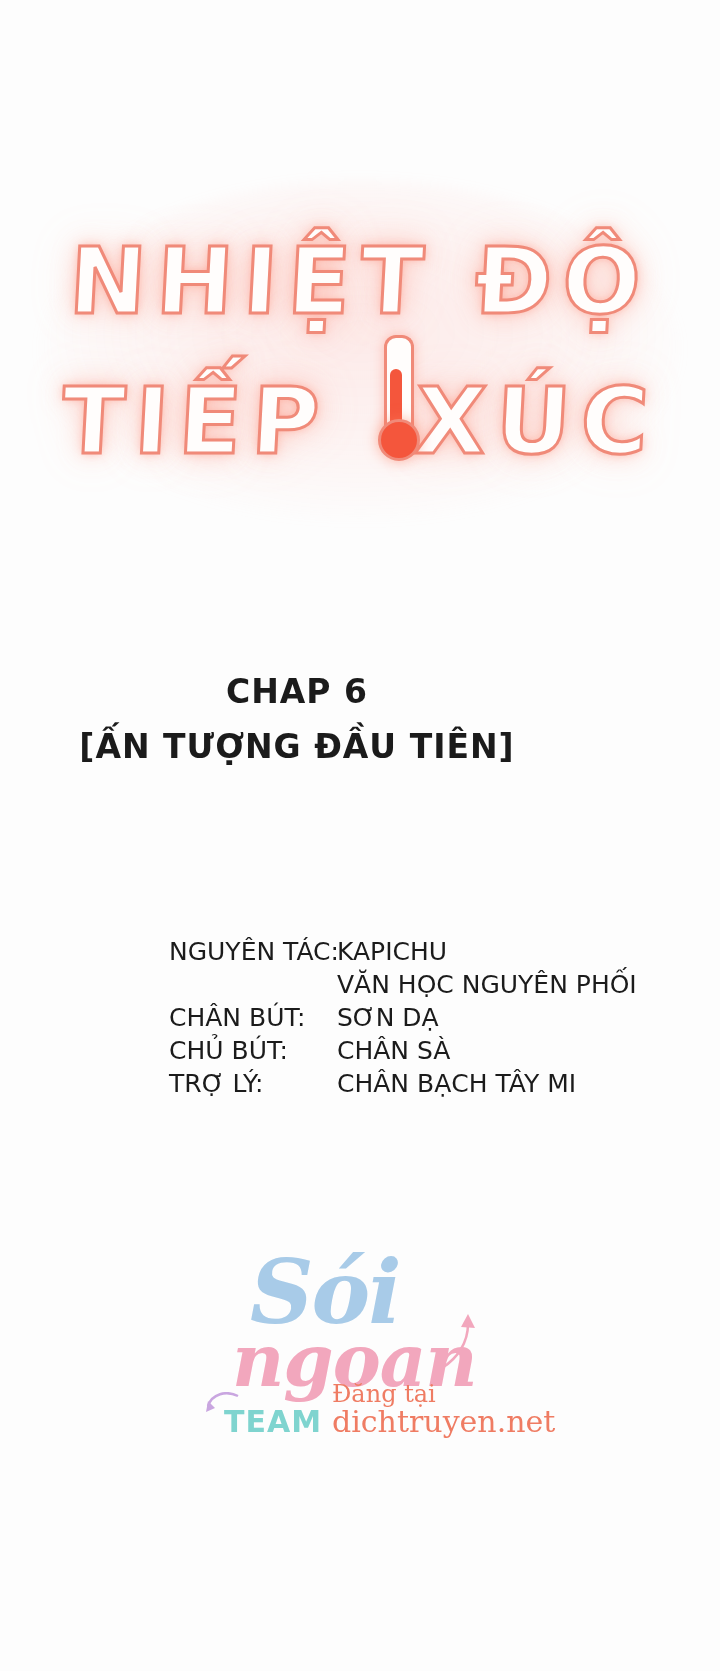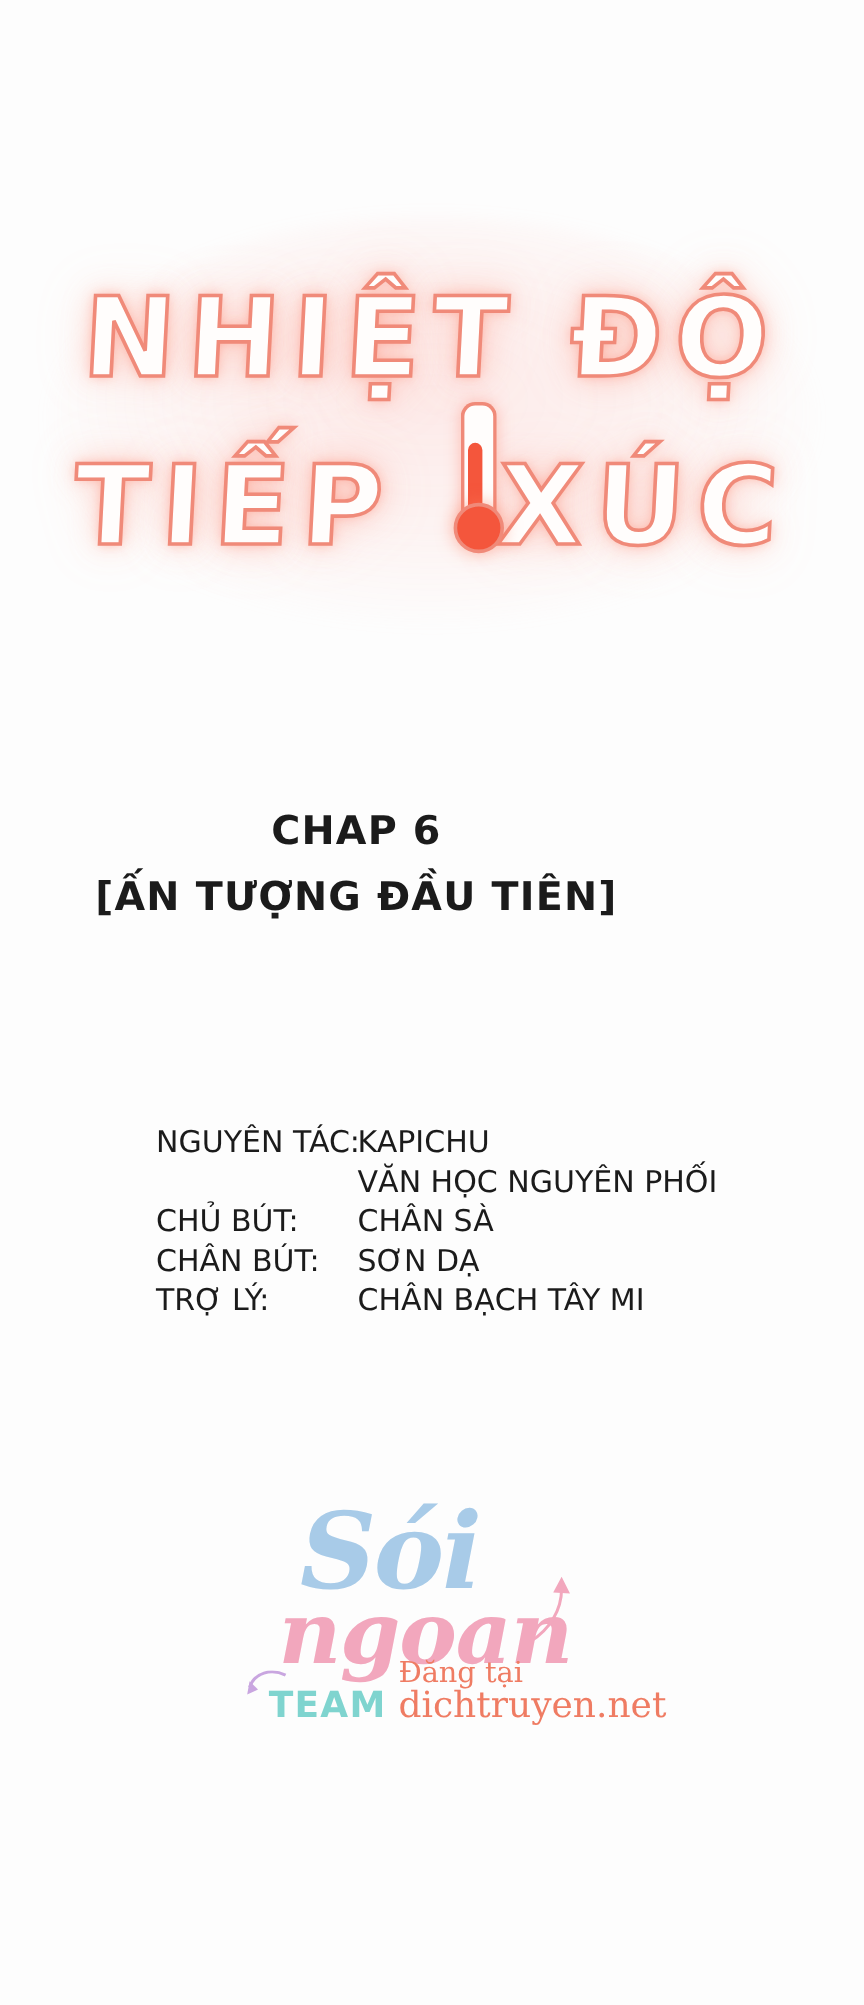--- a/index.html
+++ b/index.html
@@ -148,20 +148,21 @@
     font-size: 25px;
     line-height: 33px;
   }
   .credits .row {
     display: flex;
   }
   .credits .lbl {
     width: 168px;
     flex: 0 0 168px;
     white-space: nowrap;
+    margin-left: 39px;
   }
   .credits .val {
     flex: 1 1 auto;
     white-space: nowrap;
   }
 
   
   .logo {
     position: absolute;
     top: 1240px;
@@ -258,26 +259,26 @@
   <div class="credits">
     <div class="row">
       <div class="lbl">NGUYÊN TÁC:</div>
       <div class="val">KAPICHU</div>
     </div>
     <div class="row">
       <div class="lbl"></div>
       <div class="val">VĂN HỌC NGUYÊN PHỐI</div>
     </div>
     <div class="row">
+      <div class="lbl">CHÂN BÚT:</div>
+      <div class="val">SƠN DẠ</div>
+    </div>
+    <div class="row">
       <div class="lbl">CHỦ BÚT:</div>
       <div class="val">CHÂN SÀ</div>
-    </div>
-    <div class="row">
-      <div class="lbl">CHÂN BÚT:</div>
-      <div class="val">SƠN DẠ</div>
     </div>
     <div class="row">
       <div class="lbl">TRỢ LÝ:</div>
       <div class="val">CHÂN BẠCH TÂY MI</div>
     </div>
   </div>
 
   <div class="logo">
     <div class="soi">Sói</div>
     <div class="ngoan">ngoan</div>

